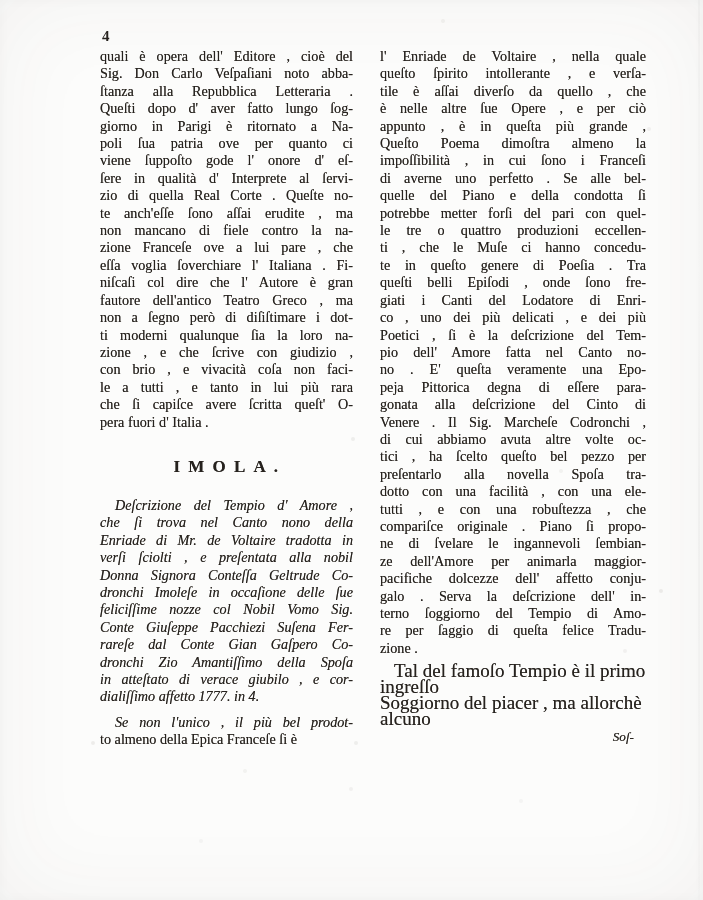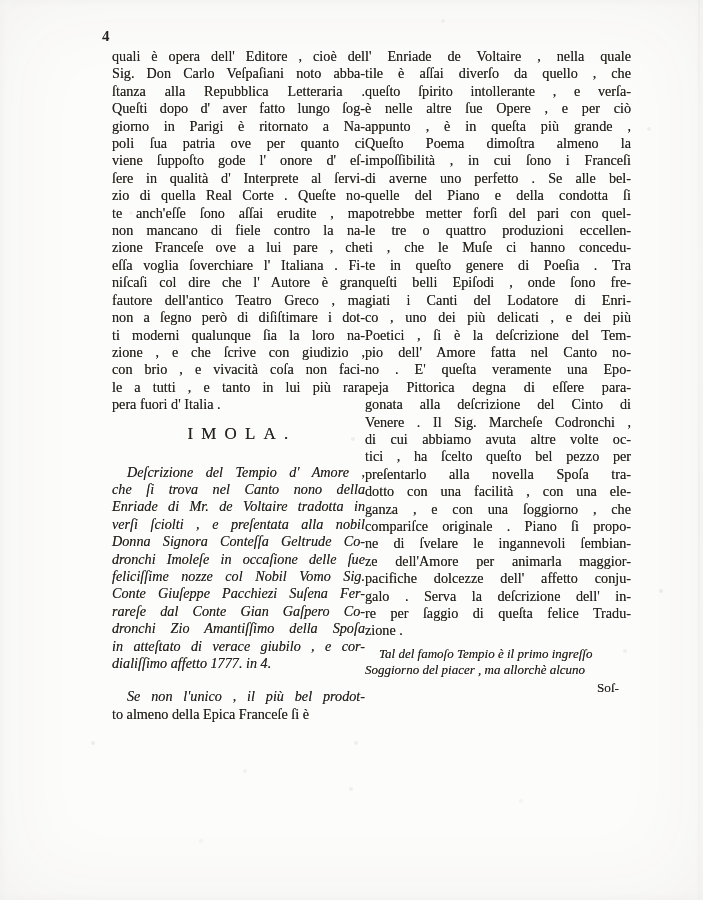--- a/index.html
+++ b/index.html
@@ -10,51 +10,51 @@
     overflow:hidden;
     font-family:"Liberation Serif","DejaVu Serif",serif;
     color:#26221e;
     box-shadow:inset 0 0 90px rgba(70,62,50,0.05), inset 0 0 12px rgba(70,62,50,0.03);
   }
   .pagenum{
     position:absolute;left:102px;top:28px;
     font-size:15px;font-weight:bold;
   }
   .cols{
-    position:absolute;left:112px;top:48px;
-    display:flex;
+    position:absolute;left:100px;top:48px;
+    display:flex;gap:27px;
   }
   .col{display:block;}
   .col.left{width:253px;}
   .col.right{width:266px;}
   .tline{
     font-size:14.2px;line-height:17.4px;
     text-align:justify;text-align-last:justify;
     text-shadow:0 0 0.5px rgba(45,38,30,0.65);
     white-space:normal;
   }
   .para .tline:last-child{text-align-last:left;font-family:Liberation Serif, serif;}
   .indent1 .tline:first-child{text-indent:15px;font-style:italic;}
   .italic .tline{font-style:italic;}
   .heading{
-    font-size:17px;font-weight:normal;
+    font-size:17px;font-weight:bold;
     letter-spacing:0.48em;text-align:center;
-    margin:10px 0 20px 0;
+    margin:26px 0 20px 0;
     text-indent:0.4em;
     text-shadow:0 0 0.5px rgba(45,38,30,0.65);
   }
-  .para2{margin-top:16px;}
+  .para2{margin-top:8px;}
   .verse{margin-top:6px;}
   .verse .tline{
-    font-size:13px;line-height:16px;font-style:italic;
+    font-size:19px;line-height:16px;
     text-align:left;text-align-last:left;
   }
   .verse .tline:first-child{text-indent:14px;}
   .catchword{
-    font-size:13.2px;
+    font-size:13.2px;font-style:italic;
     text-align:right;padding-right:12px;margin-top:2px;
     text-shadow:0 0 0.5px rgba(45,38,30,0.65);
   }
   .edge-artifact{
     position:absolute;right:3px;top:0;width:2px;height:100%;
     background:linear-gradient(180deg,rgba(0,0,0,0.05),rgba(0,0,0,0.01) 30%,rgba(0,0,0,0.06) 55%,rgba(0,0,0,0.02));
     opacity:.5;
   }
   .specks{
     position:absolute;left:0;top:0;width:2px;height:2px;border-radius:50%;
@@ -100,20 +100,21 @@
           <div class="tline">non mancano di fiele contro la na-</div>
           <div class="tline">zione Franceſe ove a lui pare , che</div>
           <div class="tline">eſſa voglia ſoverchiare l' Italiana . Fi-</div>
           <div class="tline">niſcaſi col dire che l' Autore è gran</div>
           <div class="tline">fautore dell'antico Teatro Greco , ma</div>
           <div class="tline">non a ſegno però di diſiſtimare i dot-</div>
           <div class="tline">ti moderni qualunque ſia la loro na-</div>
           <div class="tline">zione , e che ſcrive con giudizio ,</div>
           <div class="tline">con brio , e vivacità coſa non faci-</div>
           <div class="tline">le a tutti , e tanto in lui più rara</div>
+          <div class="tline">che ſi capiſce avere ſcritta queſt' O-</div>
           <div class="tline">pera fuori d' Italia .</div>
         </div>
 
       <div class="heading">IMOLA.</div>
 
       <div class="para italic indent1">
           <div class="tline">Deſcrizione del Tempio d' Amore ,</div>
           <div class="tline">che ſi trova nel Canto nono della</div>
           <div class="tline">Enriade di Mr. de Voltaire tradotta in</div>
           <div class="tline">verſi ſciolti , e preſentata alla nobil</div>
@@ -129,22 +130,22 @@
 
       <div class="para para2 indent1">
           <div class="tline">Se non l'unico , il più bel prodot-</div>
           <div class="tline">to almeno della Epica Franceſe ſi è</div>
         </div>
     </div>
 
     <div class="col right">
       <div class="para">
           <div class="tline">l' Enriade de Voltaire , nella quale</div>
+          <div class="tline">queſto ſpirito intollerante , e verſa-</div>
           <div class="tline">tile è aſſai diverſo da quello , che</div>
-          <div class="tline">queſto ſpirito intollerante , e verſa-</div>
           <div class="tline">è nelle altre ſue Opere , e per ciò</div>
           <div class="tline">appunto , è in queſta più grande ,</div>
           <div class="tline">Queſto Poema dimoſtra almeno la</div>
           <div class="tline">impoſſibilità , in cui ſono i Franceſi</div>
           <div class="tline">di averne uno perfetto . Se alle bel-</div>
           <div class="tline">quelle del Piano e della condotta ſi</div>
           <div class="tline">potrebbe metter forſi del pari con quel-</div>
           <div class="tline">le tre o quattro produzioni eccellen-</div>
           <div class="tline">ti , che le Muſe ci hanno concedu-</div>
           <div class="tline">te in queſto genere di Poeſia . Tra</div>
@@ -154,26 +155,27 @@
           <div class="tline">Poetici , ſi è la deſcrizione del Tem-</div>
           <div class="tline">pio dell' Amore fatta nel Canto no-</div>
           <div class="tline">no . E' queſta veramente una Epo-</div>
           <div class="tline">peja Pittorica degna di eſſere para-</div>
           <div class="tline">gonata alla deſcrizione del Cinto di</div>
           <div class="tline">Venere . Il Sig. Marcheſe Codronchi ,</div>
           <div class="tline">di cui abbiamo avuta altre volte oc-</div>
           <div class="tline">tici , ha ſcelto queſto bel pezzo per</div>
           <div class="tline">preſentarlo alla novella Spoſa tra-</div>
           <div class="tline">dotto con una facilità , con una ele-</div>
-          <div class="tline">ganza , e con una ſoggiorno , che</div>
+          <div class="tline">tutti , e con una robuſtezza , che</div>
           <div class="tline">compariſce originale . Piano ſi propo-</div>
           <div class="tline">ne di ſvelare le ingannevoli ſembian-</div>
           <div class="tline">ze dell'Amore per animarla maggior-</div>
           <div class="tline">pacifiche dolcezze dell' affetto conju-</div>
           <div class="tline">galo . Serva la deſcrizione dell' in-</div>
+          <div class="tline">terno ſoggiorno del Tempio di Amo-</div>
           <div class="tline">re per ſaggio di queſta felice Tradu-</div>
           <div class="tline">zione .</div>
         </div>
 
       <div class="verse">
           <div class="tline">Tal del famoſo Tempio è il primo ingreſſo</div>
           <div class="tline">Soggiorno del piacer , ma allorchè alcuno</div>
         </div>
 
       <div class="catchword">Soſ-</div>

